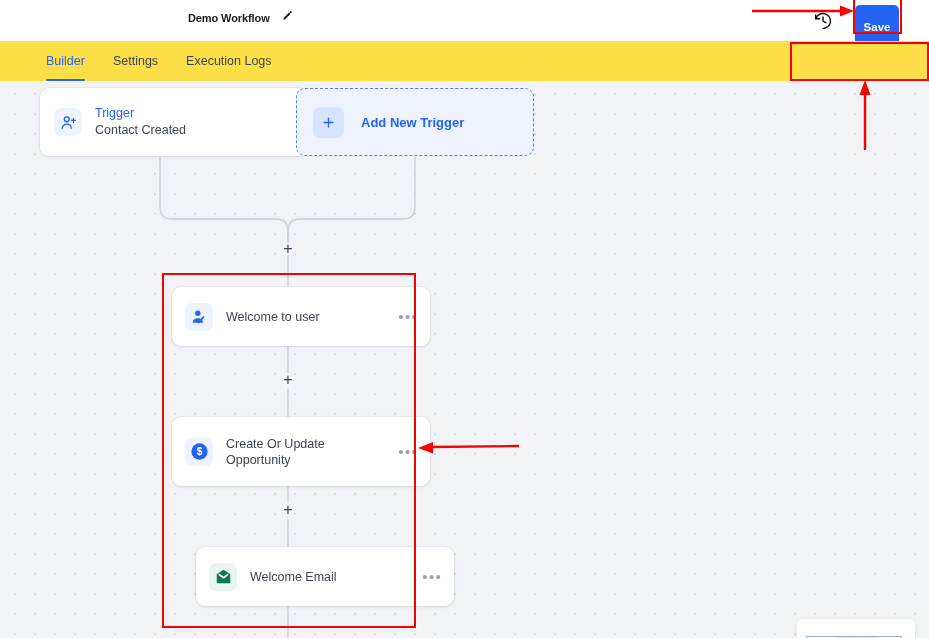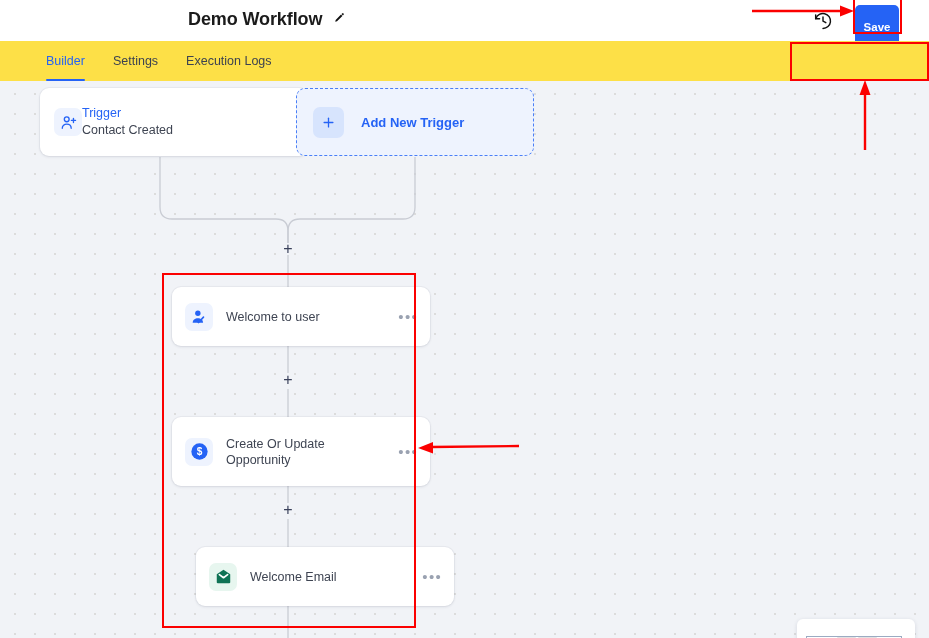--- a/index.html
+++ b/index.html
@@ -25,21 +25,21 @@
     align-items: center;
   }
   .title-wrap {
     position: absolute;
     left: 188px; top: 9px;
     display: flex;
     align-items: center;
     gap: 10px;
   }
   .wf-title {
-    font-size: 18px;
+    font-size: 11px;
     font-weight: bold;
     color: #1b1b1b;
     letter-spacing: -0.1px;
   }
   .pencil-icon { display: block; }
 
   .history-btn {
     position: absolute;
     left: 813px; top: 11px;
     width: 20px; height: 20px;
@@ -192,20 +192,21 @@
     letter-spacing: 1.3px;
     line-height: 6px;
     cursor: pointer;
   }
 
   
   #trigger-card {
     left: 40px; top: 7px;
     width: 240px; height: 68px;
     padding: 0 14px;
+    gap: 13px;
   }
   
   #add-trigger-card {
     position: absolute;
     left: 296px; top: 7px;
     width: 238px; height: 68px;
     box-sizing: border-box;
     background: #eef3fe;
     border: 1.6px dashed #4a7ff7;
     border-radius: 9px;

